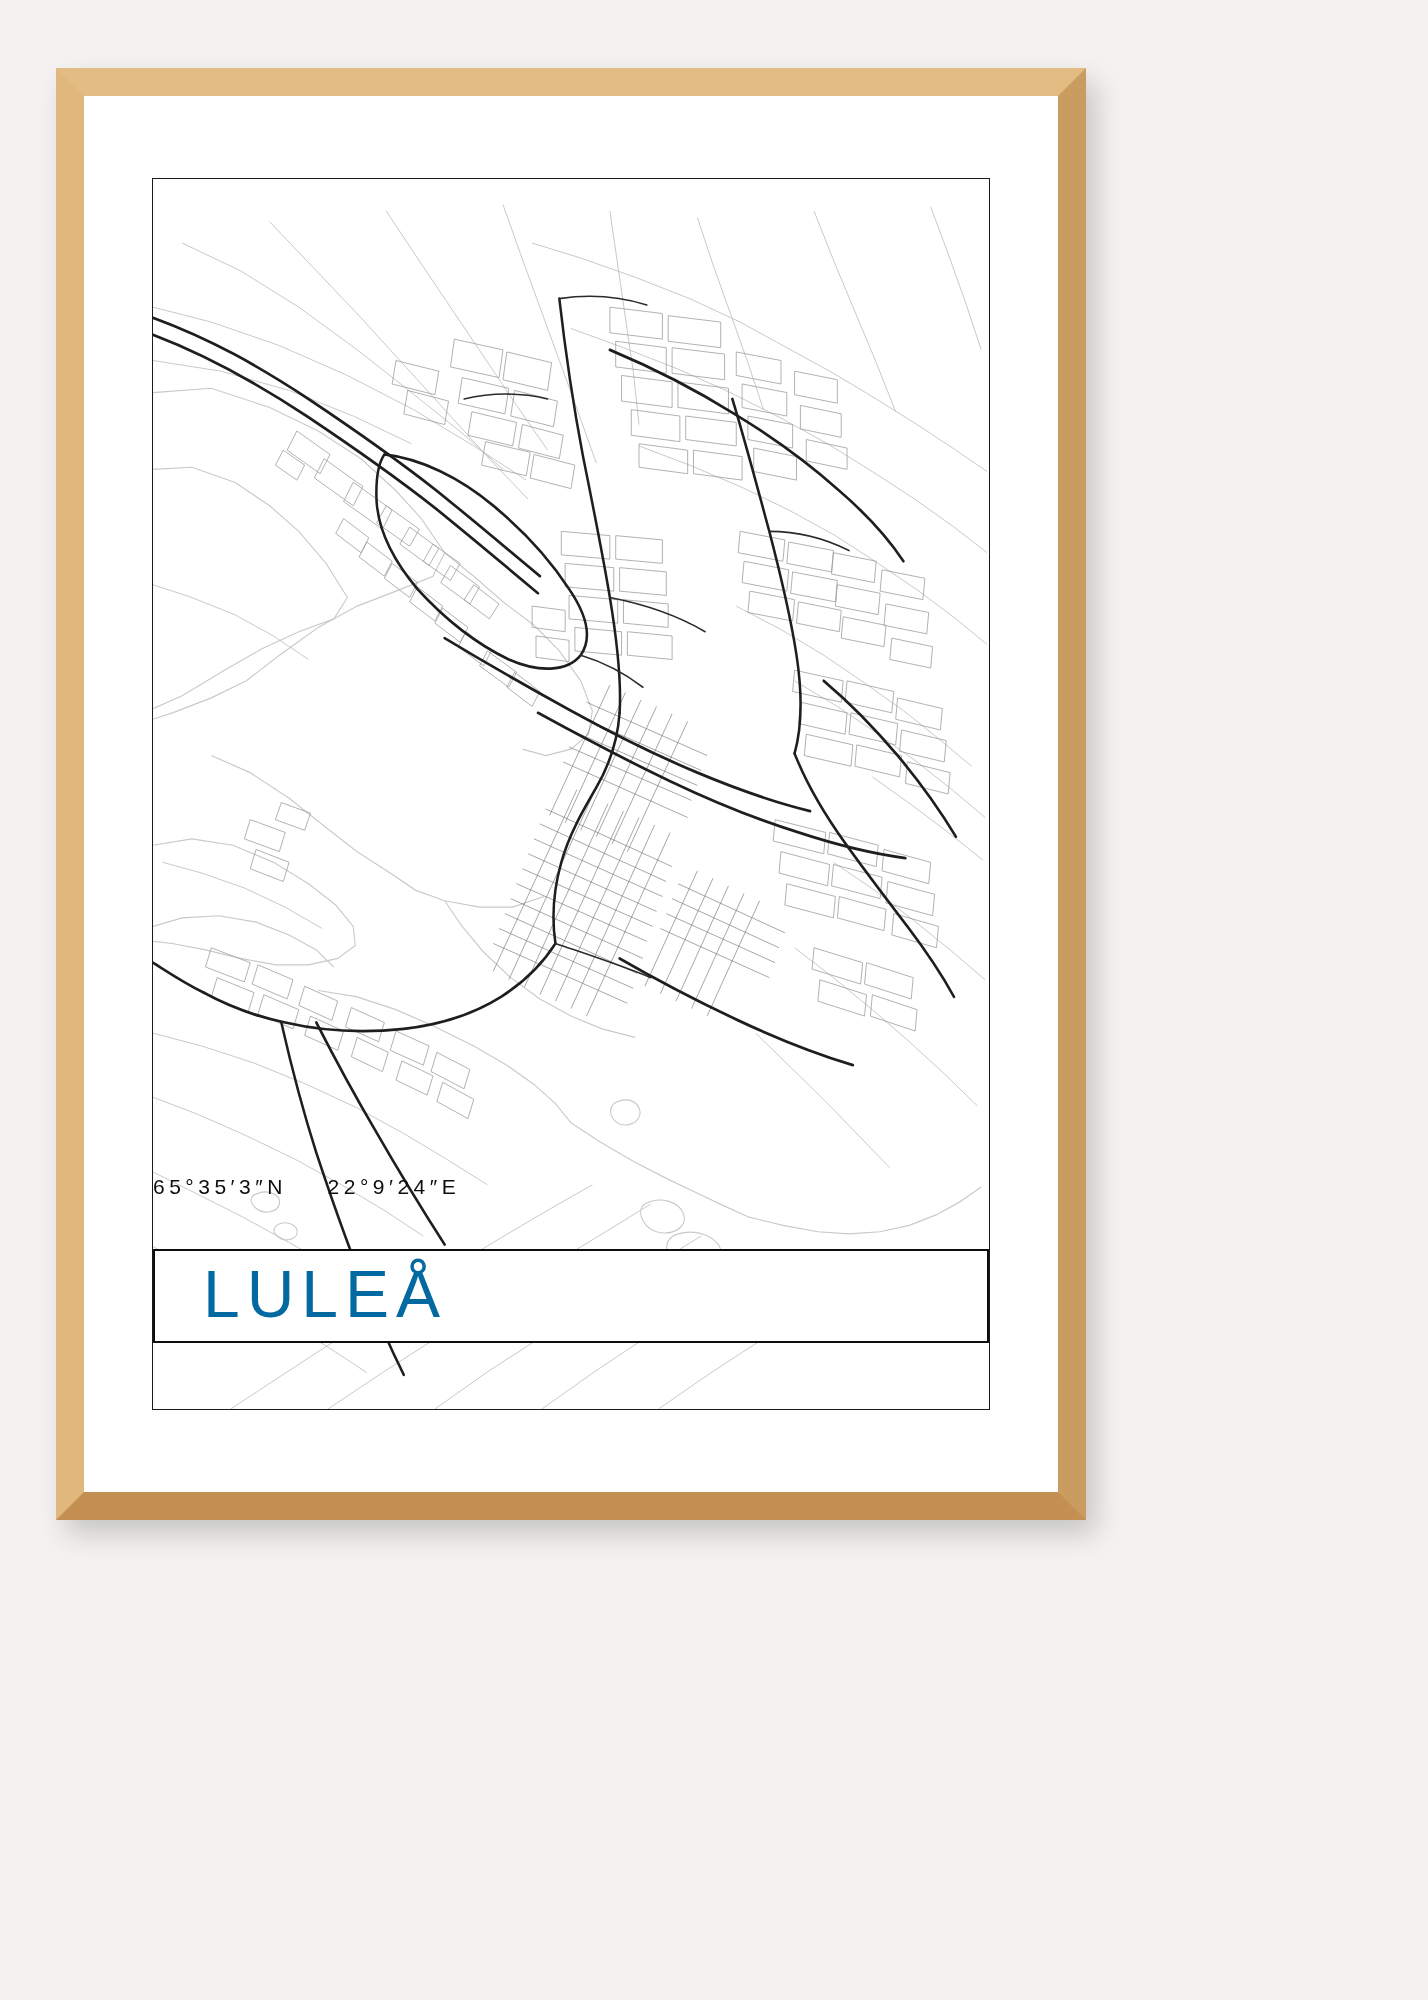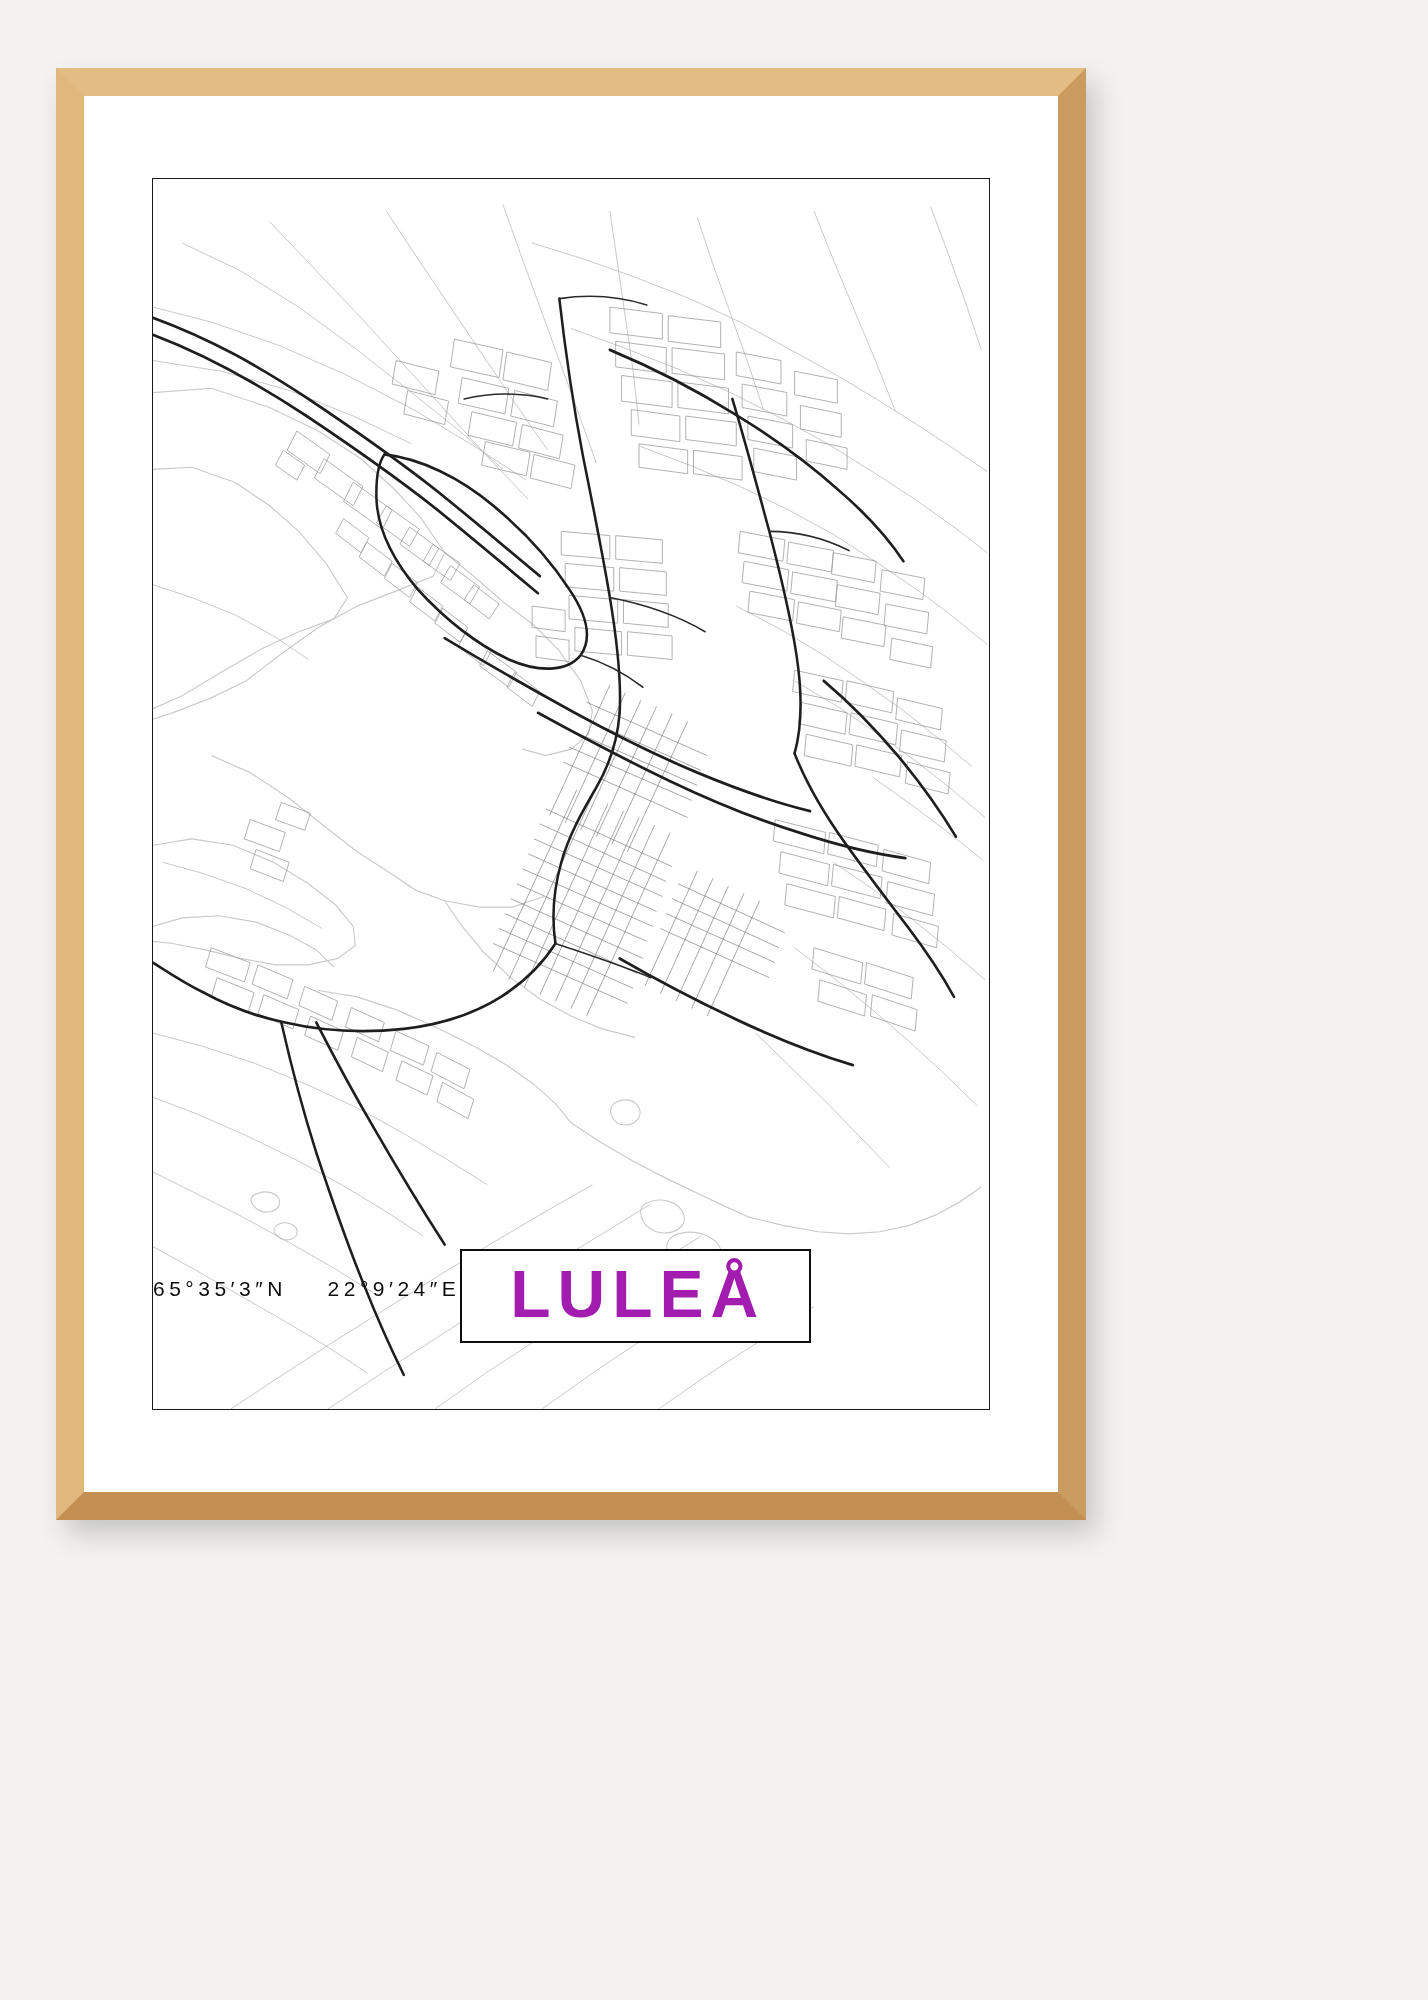--- a/index.html
+++ b/index.html
@@ -73,42 +73,43 @@
     display: block;
   }
 
   
   .title-block {
     position: absolute;
     left: 0;
     right: 0;
     bottom: 66px;
     display: flex;
-    align-items: center;
+    flex-direction: column;
+    gap: 36px;
   }
   .coords {
     font-size: 21px;
     letter-spacing: 4.5px;
     color: #0d0d0d;
     font-weight: 400;
     margin-bottom: 14px;
     white-space: nowrap;
   }
   .coords .gap { display: inline-block; width: 20px; }
   .city-box {
     border: 2.5px solid #0d0d0d;
     padding: 10px 44px 14px 48px;
     background: #ffffff;
   }
   .city-name {
     font-size: 66px;
     line-height: 1;
-    font-weight: 700;
+    font-weight: 400;
     letter-spacing: 7px;
-    color: #a21caf;
+    color: #0369a1;
     white-space: nowrap;
   }
 
   
   .water-edge { fill: none; stroke: #c9c9c9; stroke-width: 1.1; }
   .minor { fill: none; stroke: #bdbdbd; stroke-width: 0.8; }
   .block { fill: none; stroke: #9a9a9a; stroke-width: 0.75; }
   .road { fill: none; stroke: #1e1e1e; stroke-width: 2.6; stroke-linecap: round; stroke-linejoin: round; }
   .road-thin { fill: none; stroke: #2a2a2a; stroke-width: 1.5; stroke-linecap: round; }
   .grid { fill: none; stroke: #6f6f6f; stroke-width: 0.6; }

